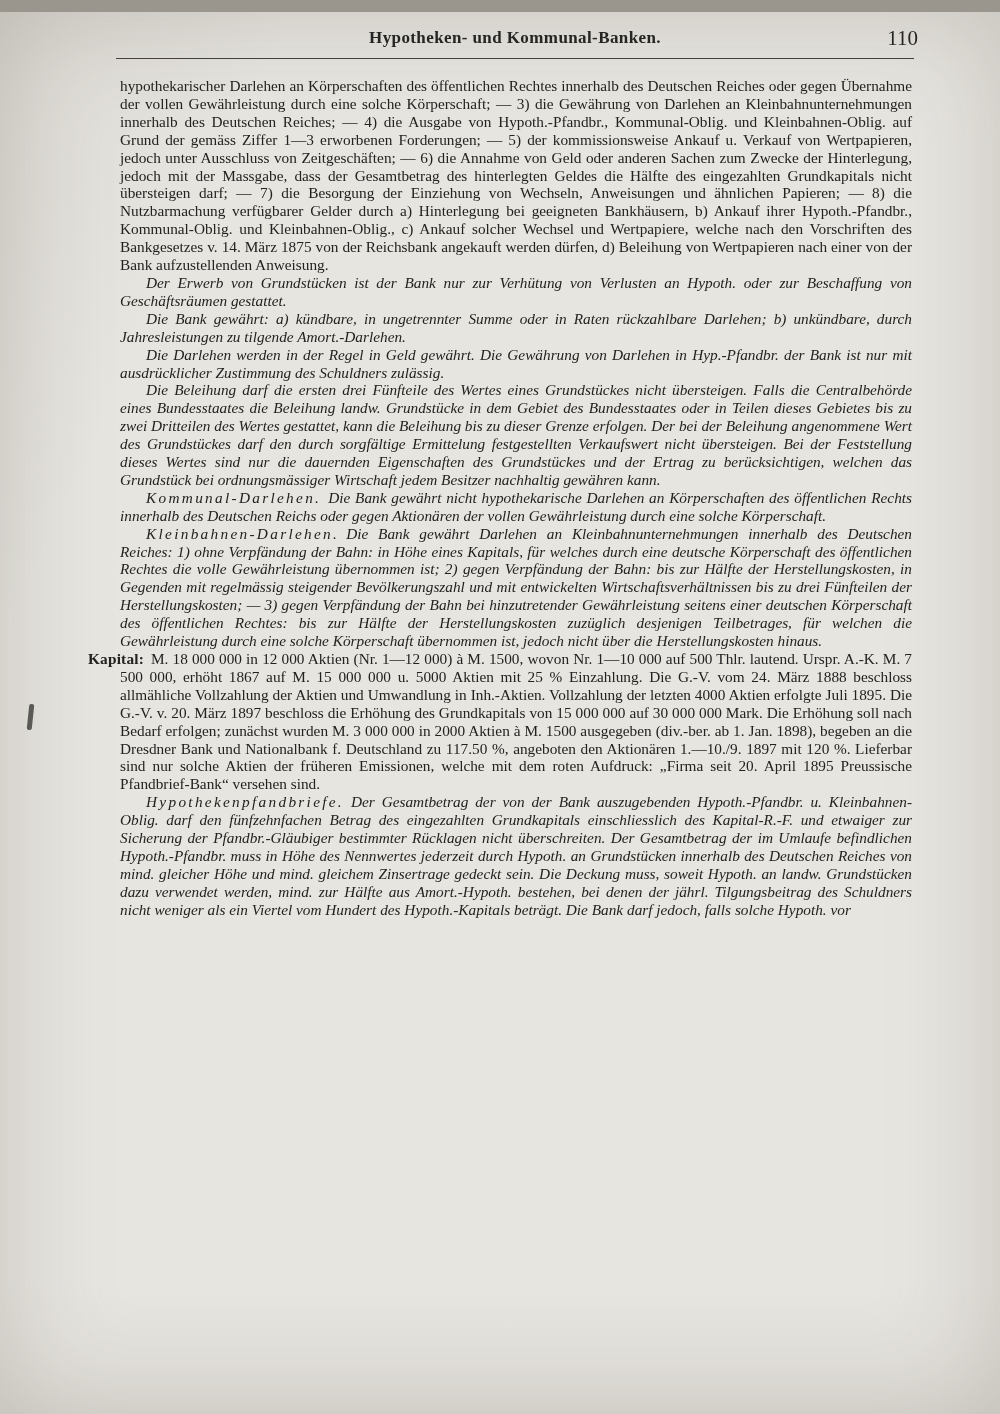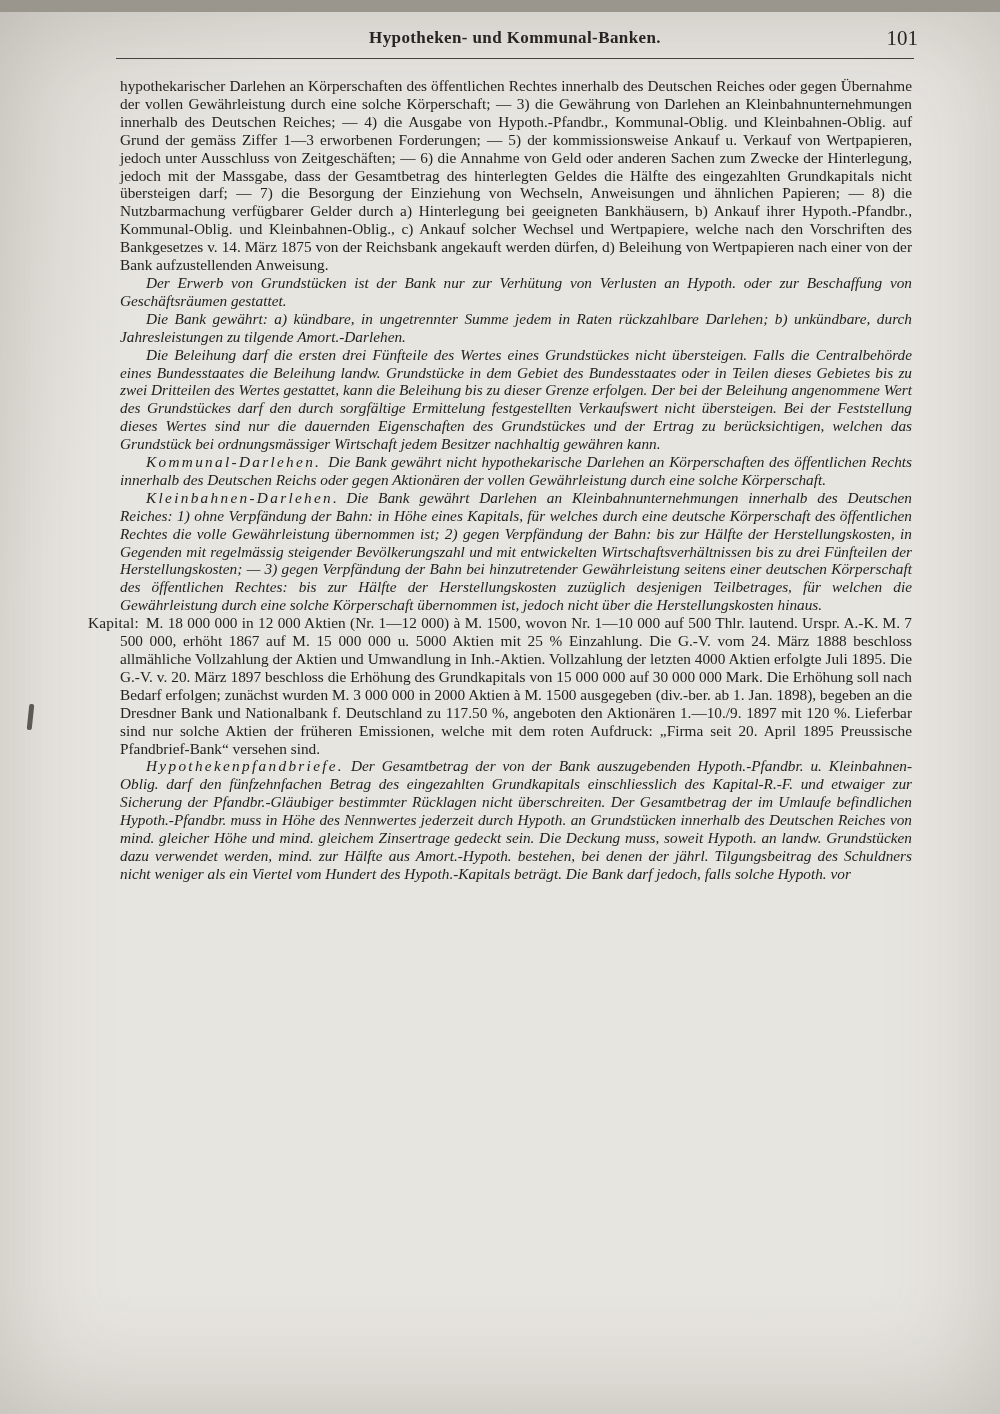--- a/index.html
+++ b/index.html
@@ -51,54 +51,55 @@
     font-size: 15.3px;
     line-height: 17.9px;
     text-align: justify;
     color: #232220;
   }
   .para { margin: 0; padding: 0; }
   .para.indent { text-indent: 26px; font-style: italic; }
   .para.hang { text-indent: -32px; }
   .lead { margin-right: 7px; }
   .lead.spaced { letter-spacing: 2.3px; }
-  .lead.bold { font-weight: 400; letter-spacing: 0.2px; }
+  .lead.bold { font-weight: 700; letter-spacing: 0.2px; }
   .ink-mark {
     position: absolute;
     left: 28px;
     top: 692px;
     width: 5px;
     height: 26px;
     background: #3c3a36;
     border-radius: 2px;
     transform: rotate(6deg);
     opacity: 0.8;
   }
 </style>
 </head>
 <body>
 
 <div class="page">
 
   <header class="page-header">
     <div class="running-title">Hypotheken- und Kommunal-Banken.</div>
-    <div class="page-number">101</div>
+    <div class="page-number">110</div>
   </header>
 
   <div class="header-rule"></div>
 
   <main class="page-body">
 
     <p class="para">hypothekarischer Darlehen an Körperschaften des öffentlichen Rechtes innerhalb des Deutschen Reiches oder gegen Übernahme der vollen Gewährleistung durch eine solche Körperschaft; — 3) die Gewährung von Darlehen an Kleinbahnunternehmungen innerhalb des Deutschen Reiches; — 4) die Ausgabe von Hypoth.-Pfandbr., Kommunal-Oblig. und Kleinbahnen-Oblig. auf Grund der gemäss Ziffer 1—3 erworbenen Forderungen; — 5) der kommissionsweise Ankauf u. Verkauf von Wertpapieren, jedoch unter Ausschluss von Zeitgeschäften; — 6) die Annahme von Geld oder anderen Sachen zum Zwecke der Hinterlegung, jedoch mit der Massgabe, dass der Gesamtbetrag des hinterlegten Geldes die Hälfte des eingezahlten Grundkapitals nicht übersteigen darf; — 7) die Besorgung der Einziehung von Wechseln, Anweisungen und ähnlichen Papieren; — 8) die Nutzbarmachung verfügbarer Gelder durch a) Hinterlegung bei geeigneten Bankhäusern, b) Ankauf ihrer Hypoth.-Pfandbr., Kommunal-Oblig. und Kleinbahnen-Oblig., c) Ankauf solcher Wechsel und Wertpapiere, welche nach den Vorschriften des Bankgesetzes v. 14. März 1875 von der Reichsbank angekauft werden dürfen, d) Beleihung von Wertpapieren nach einer von der Bank aufzustellenden Anweisung.</p>
 
     <p class="para indent">Der Erwerb von Grundstücken ist der Bank nur zur Verhütung von Verlusten an Hypoth. oder zur Beschaffung von Geschäftsräumen gestattet.</p>
 
 
-    <p class="para indent">Die Bank gewährt: a) kündbare, in ungetrennter Summe jedem in Raten rückzahlbare Darlehen; b) unkündbare, durch Jahresleistungen zu tilgende Amort.-Darlehen.</p>
+    <p class="para indent">Die Bank gewährt: a) kündbare, in ungetrennter Summe oder in Raten rückzahlbare Darlehen; b) unkündbare, durch Jahresleistungen zu tilgende Amort.-Darlehen.</p>
 
+    <p class="para indent">Die Darlehen werden in der Regel in Geld gewährt. Die Gewährung von Darlehen in Hyp.-Pfandbr. der Bank ist nur mit ausdrücklicher Zustimmung des Schuldners zulässig.</p>
 
     <p class="para indent">Die Beleihung darf die ersten drei Fünfteile des Wertes eines Grundstückes nicht übersteigen. Falls die Centralbehörde eines Bundesstaates die Beleihung landw. Grundstücke in dem Gebiet des Bundesstaates oder in Teilen dieses Gebietes bis zu zwei Dritteilen des Wertes gestattet, kann die Beleihung bis zu dieser Grenze erfolgen. Der bei der Beleihung angenommene Wert des Grundstückes darf den durch sorgfältige Ermittelung festgestellten Verkaufswert nicht übersteigen. Bei der Feststellung dieses Wertes sind nur die dauernden Eigenschaften des Grundstückes und der Ertrag zu berücksichtigen, welchen das Grundstück bei ordnungsmässiger Wirtschaft jedem Besitzer nachhaltig gewähren kann.</p>
 
     <p class="para indent"><span class="lead spaced">Kommunal-Darlehen.</span><span>Die Bank gewährt nicht hypothekarische Darlehen an Körperschaften des öffentlichen Rechts innerhalb des Deutschen Reichs oder gegen Aktionären der vollen Gewährleistung durch eine solche Körperschaft.</span></p>
 
     <p class="para indent"><span class="lead spaced">Kleinbahnen-Darlehen.</span><span>Die Bank gewährt Darlehen an Kleinbahnunternehmungen innerhalb des Deutschen Reiches: 1) ohne Verpfändung der Bahn: in Höhe eines Kapitals, für welches durch eine deutsche Körperschaft des öffentlichen Rechtes die volle Gewährleistung übernommen ist; 2) gegen Verpfändung der Bahn: bis zur Hälfte der Herstellungskosten, in Gegenden mit regelmässig steigender Bevölkerungszahl und mit entwickelten Wirtschaftsverhältnissen bis zu drei Fünfteilen der Herstellungskosten; — 3) gegen Verpfändung der Bahn bei hinzutretender Gewährleistung seitens einer deutschen Körperschaft des öffentlichen Rechtes: bis zur Hälfte der Herstellungskosten zuzüglich desjenigen Teilbetrages, für welchen die Gewährleistung durch eine solche Körperschaft übernommen ist, jedoch nicht über die Herstellungskosten hinaus.</span></p>
 
     <p class="para hang"><span class="lead bold">Kapital:</span><span>M. 18 000 000 in 12 000 Aktien (Nr. 1—12 000) à M. 1500, wovon Nr. 1—10 000 auf 500 Thlr. lautend. Urspr. A.-K. M. 7 500 000, erhöht 1867 auf M. 15 000 000 u. 5000 Aktien mit 25 % Einzahlung. Die G.-V. vom 24. März 1888 beschloss allmähliche Vollzahlung der Aktien und Umwandlung in Inh.-Aktien. Vollzahlung der letzten 4000 Aktien erfolgte Juli 1895. Die G.-V. v. 20. März 1897 beschloss die Erhöhung des Grundkapitals von 15 000 000 auf 30 000 000 Mark. Die Erhöhung soll nach Bedarf erfolgen; zunächst wurden M. 3 000 000 in 2000 Aktien à M. 1500 ausgegeben (div.-ber. ab 1. Jan. 1898), begeben an die Dresdner Bank und Nationalbank f. Deutschland zu 117.50 %, angeboten den Aktionären 1.—10./9. 1897 mit 120 %. Lieferbar sind nur solche Aktien der früheren Emissionen, welche mit dem roten Aufdruck: „Firma seit 20. April 1895 Preussische Pfandbrief-Bank“ versehen sind.</span></p>
 
 

